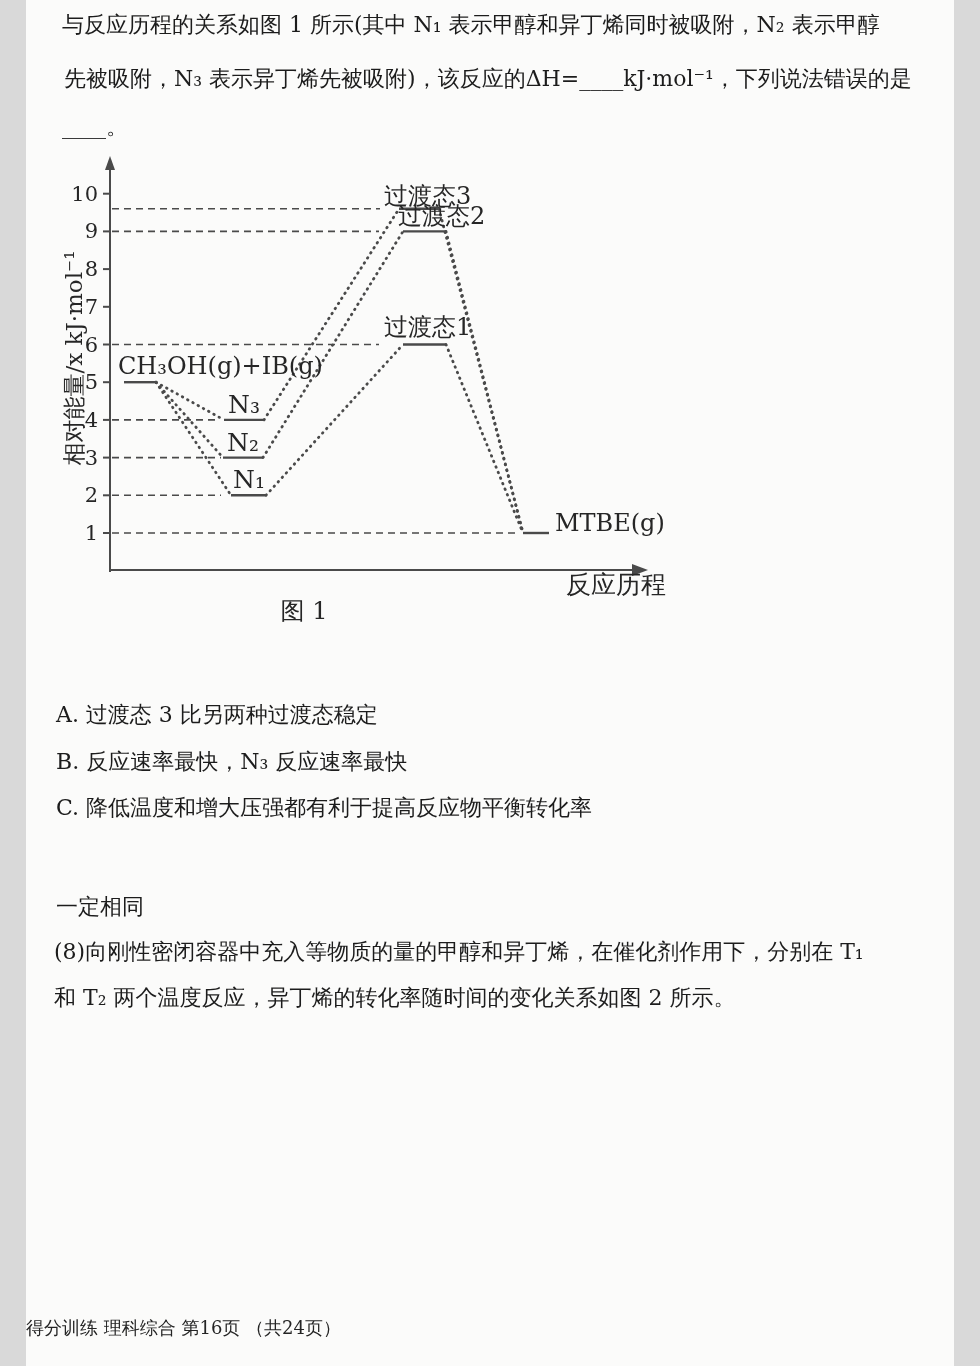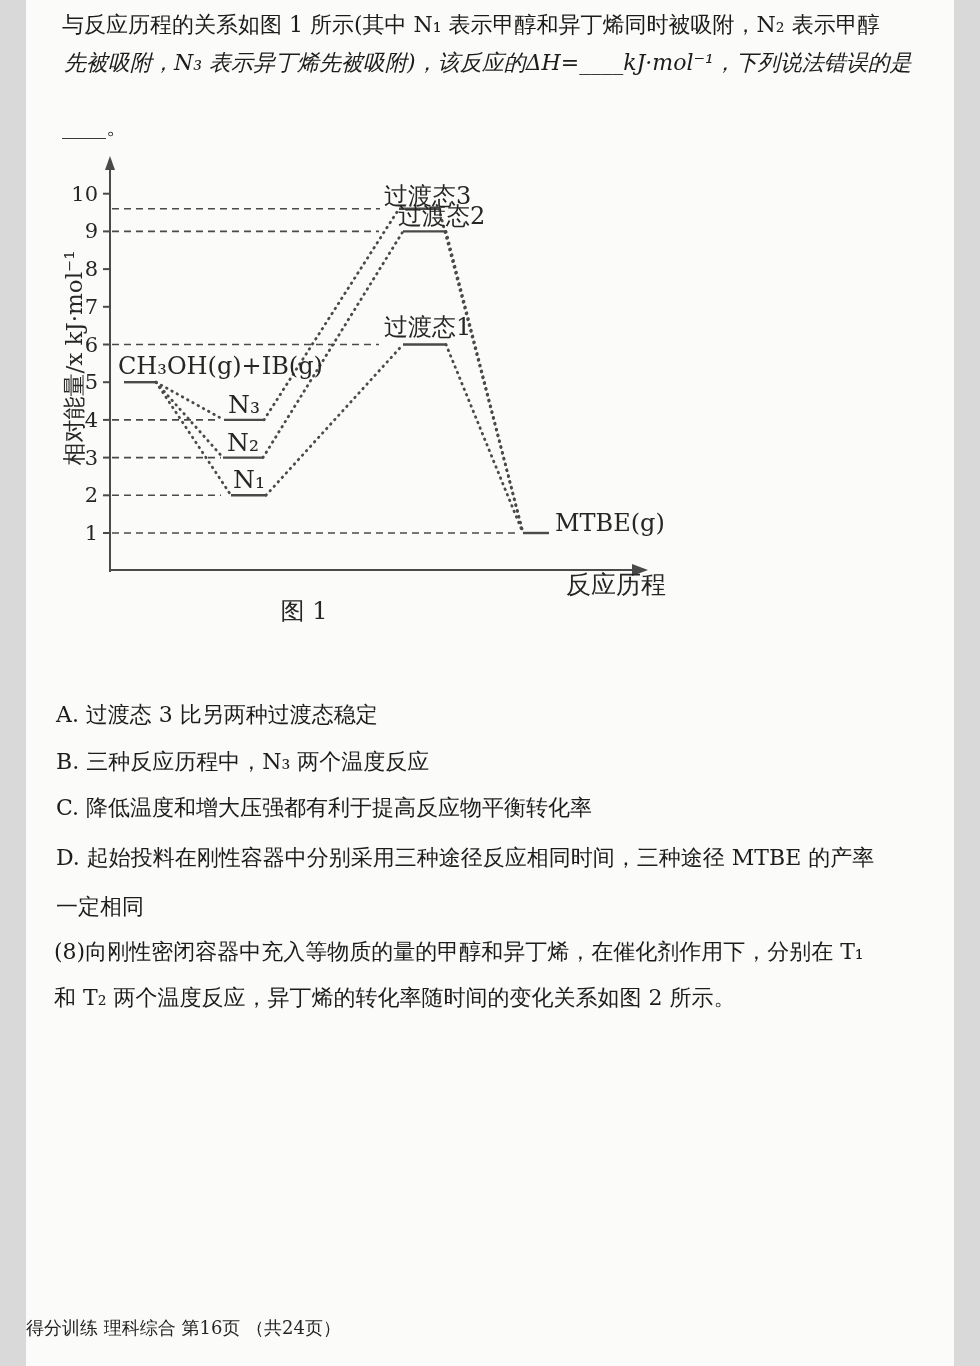--- a/index.html
+++ b/index.html
@@ -3,21 +3,21 @@
 <meta charset="utf-8">
 <style>
   html,body{margin:0;padding:0;background:#d9d9d9;}
   .page{
     position:relative;width:928px;height:1366px;margin:0 auto;
     background:#fbfbfa;color:#1c1c1c;overflow:hidden;
     font-family:"DejaVu Serif","Liberation Serif",serif;
   }
   .txt{position:absolute;font-size:22px;line-height:30px;white-space:nowrap;color:#1c1c1c;}
   .l1{left:36px;top:10px;}
-  .l2{left:38px;top:48px;font-style:italic;}
+  .l2{left:38px;top:64px;}
   .l3{left:36px;top:112px;}
   .optA{left:30px;top:700px;}
   .optB{left:30px;top:747px;}
   .optC{left:30px;top:793px;}
   .optD{left:30px;top:843px;}
   .optD2{left:30px;top:892px;}
   .p2a{left:28px;top:937px;}
   .p2b{left:28px;top:983px;}
   .footer{left:0;right:0;top:1313px;font-size:18px;color:#242424;}
   #figure1{position:absolute;left:30px;top:140px;width:640px;height:500px;}
@@ -91,21 +91,20 @@
         <text x="42" y="98.39999999999998" text-anchor="end" font-size="21">9</text>
         <line x1="47" y1="53.69999999999999" x2="54" y2="53.69999999999999" stroke="#4a4a4a" stroke-width="2"></line>
         <text x="42" y="60.69999999999999" text-anchor="end" font-size="21">10</text>
         <text transform="translate(26,218) rotate(-90)" text-anchor="middle" font-size="23">相对能量/x kJ·mol⁻¹</text>
         <text x="510" y="453" text-anchor="start" font-size="25">反应历程</text>
         <text x="248" y="479" text-anchor="middle" font-size="24">图 1</text>
       </svg>
   </div>
 
   <div class="txt optA">A. 过渡态 3 比另两种过渡态稳定</div>
-  <div class="txt optB">B. 三种反应历程中，N₃ 两个温度反应</div>
+  <div class="txt optB">B. 反应速率最快，N₃ 反应速率最快</div>
   <div class="txt optC">C. 降低温度和增大压强都有利于提高反应物平衡转化率</div>
-  <div class="txt optD">D. 起始投料在刚性容器中分别采用三种途径反应相同时间，三种途径 MTBE 的产率</div>
   <div class="txt optD2">一定相同</div>
   <div class="txt p2a">(8)向刚性密闭容器中充入等物质的量的甲醇和异丁烯，在催化剂作用下，分别在 T₁</div>
   <div class="txt p2b">和 T₂ 两个温度反应，异丁烯的转化率随时间的变化关系如图 2 所示。</div>
 
   <div class="txt footer">得分训练  理科综合  第16页  （共24页）</div>
 </div>
 
 </body></html>

